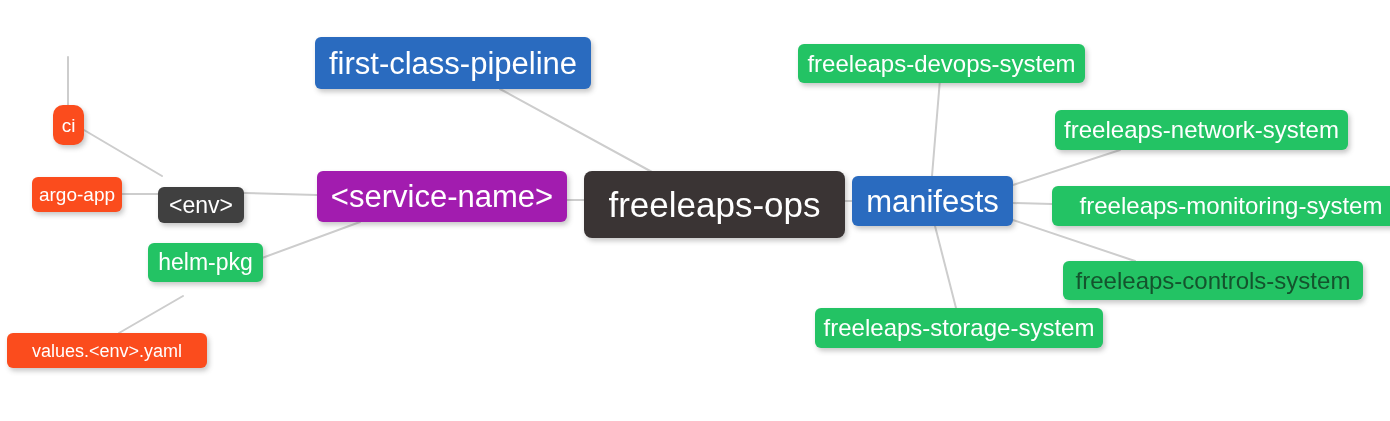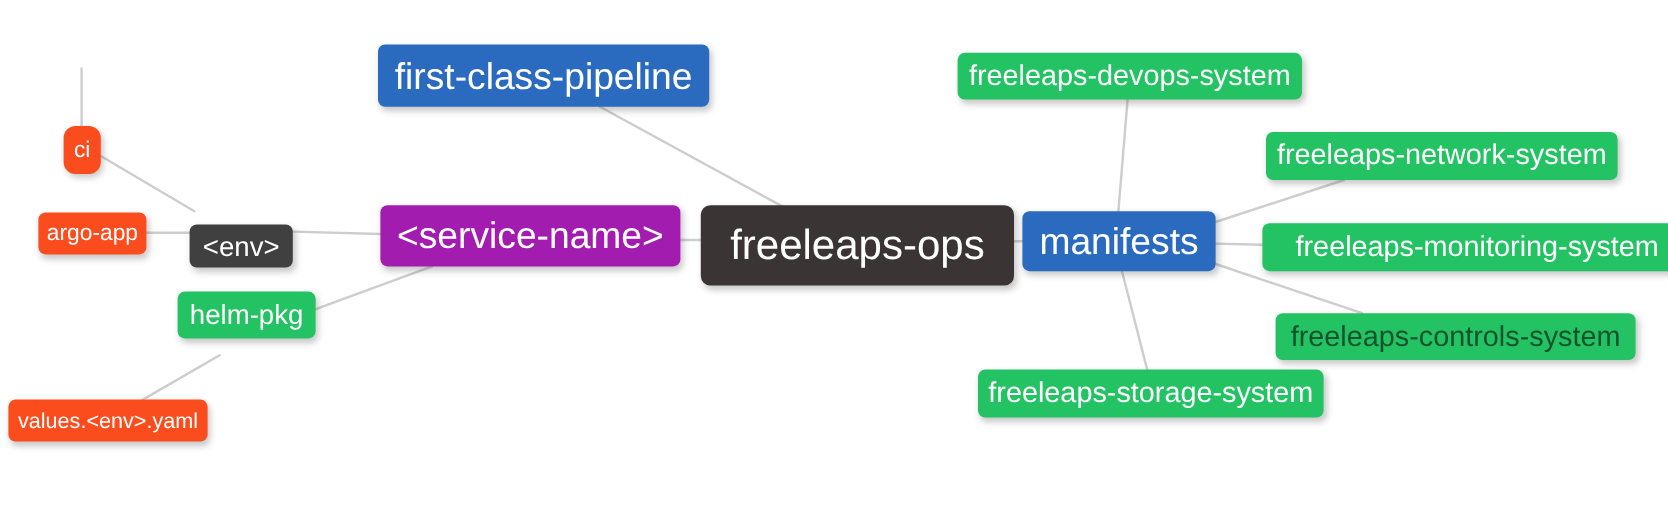--- a/index.html
+++ b/index.html
@@ -58,19 +58,19 @@
       <line x1="935" y1="226" x2="956" y2="308" stroke="#cdcdcd" stroke-width="2" stroke-linecap="round"></line>
     </svg>
     <div class="node root" style="left: 584px; top: 171px; width: 261px; height: 67px; font-size: 35px; background: rgb(58, 52, 52); color: rgb(255, 255, 255);">freeleaps-ops</div>
     <div class="node" style="left: 315px; top: 37px; width: 276px; height: 52px; font-size: 31px; background: rgb(42, 107, 191); color: rgb(255, 255, 255);">first-class-pipeline</div>
     <div class="node" style="left: 317px; top: 171px; width: 250px; height: 51px; font-size: 31px; background: #a21caf; color: rgb(255, 255, 255);">&lt;service-name&gt;</div>
     <div class="node" style="left: 852px; top: 176px; width: 161px; height: 50px; font-size: 31px; background: rgb(42, 107, 191); color: rgb(255, 255, 255);">manifests</div>
     <div class="node" style="left: 158px; top: 187px; width: 86px; height: 36px; font-size: 23px; background: #404040; color: rgb(255, 255, 255);">&lt;env&gt;</div>
     <div class="node" style="left: 148px; top: 243px; width: 115px; height: 39px; font-size: 23px; background: rgb(35, 195, 100); color: rgb(255, 255, 255);">helm-pkg</div>
     <div class="node" style="left: 53px; top: 105px; width: 31px; height: 40px; font-size: 19px; background: rgb(251, 76, 29); color: rgb(255, 255, 255); border-radius: 10px;">ci</div>
     <div class="node" style="left: 32px; top: 177px; width: 90px; height: 35px; font-size: 19px; background: rgb(251, 76, 29); color: rgb(255, 255, 255);">argo-app</div>
-    <div class="node" style="left: 7px; top: 333px; width: 166px; height: 35px; font-size: 18px; background: rgb(251, 76, 29); color: rgb(255, 255, 255);">values.&lt;env&gt;.yaml</div>
+    <div class="node" style="left: 7px; top: 333px; width: 200px; height: 35px; font-size: 18px; background: rgb(251, 76, 29); color: rgb(255, 255, 255);">values.&lt;env&gt;.yaml</div>
     <div class="node" style="left: 798px; top: 28px; width: 287px; height: 39px; font-size: 24px; background: rgb(35, 195, 100); color: rgb(255, 255, 255); margin-top: 16px;">freeleaps-devops-system</div>
     <div class="node" style="left: 1055px; top: 110px; width: 293px; height: 40px; font-size: 24px; background: rgb(35, 195, 100); color: rgb(255, 255, 255);">freeleaps-network-system</div>
     <div class="node" style="left: 1052px; top: 186px; width: 358px; height: 40px; font-size: 24px; background: rgb(35, 195, 100); color: rgb(255, 255, 255);">freeleaps-monitoring-system</div>
     <div class="node" style="left: 1063px; top: 261px; width: 300px; height: 39px; font-size: 24px; background: rgb(35, 195, 100); color: #14532d;">freeleaps-controls-system</div>
     <div class="node" style="left: 815px; top: 308px; width: 288px; height: 40px; font-size: 24px; background: rgb(35, 195, 100); color: rgb(255, 255, 255);">freeleaps-storage-system</div>
   </div>
 
 </body></html>

